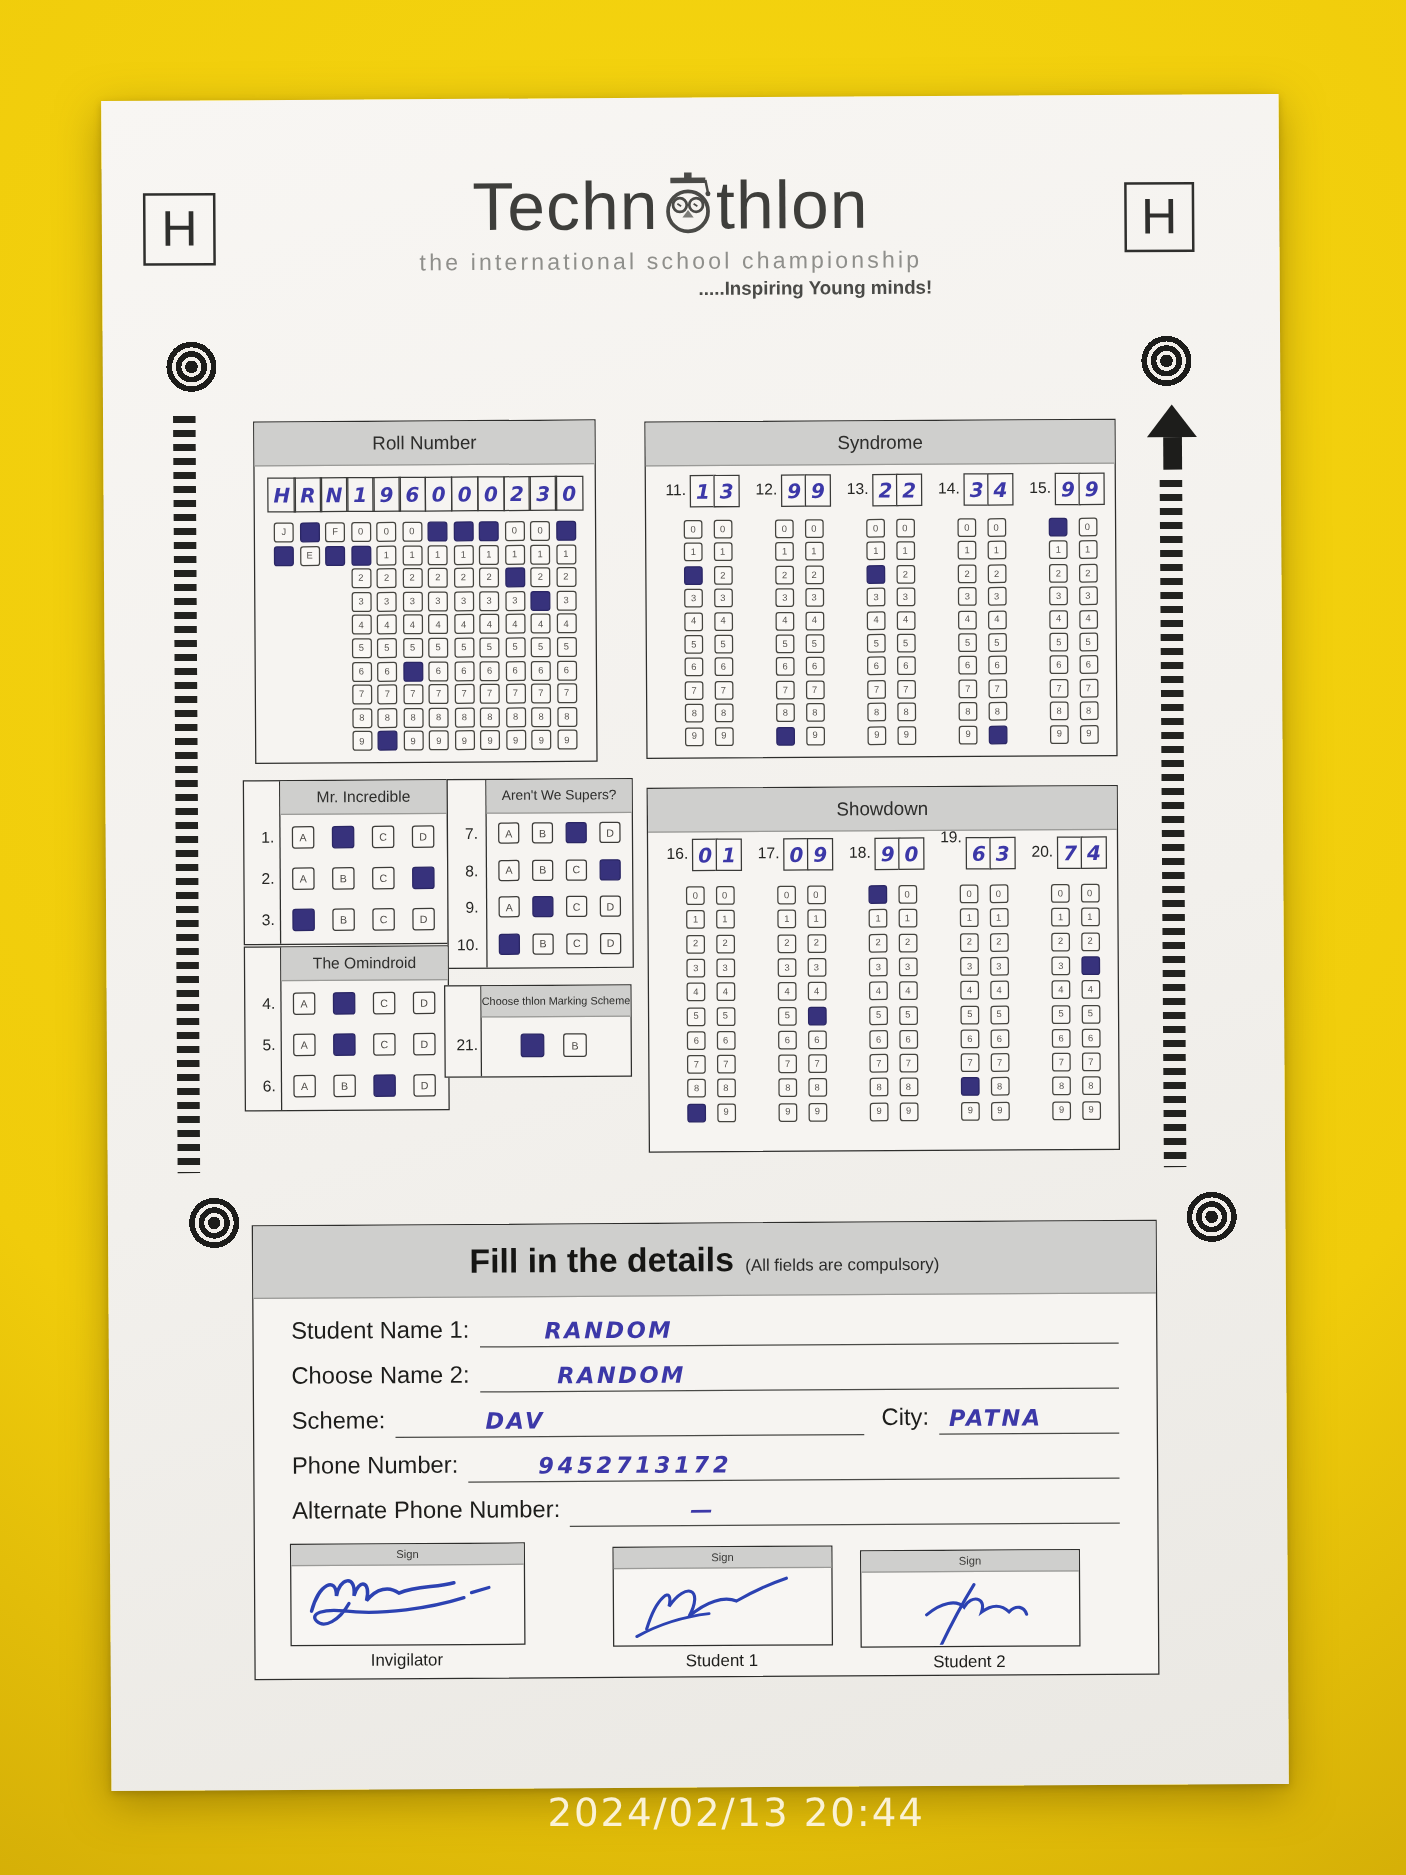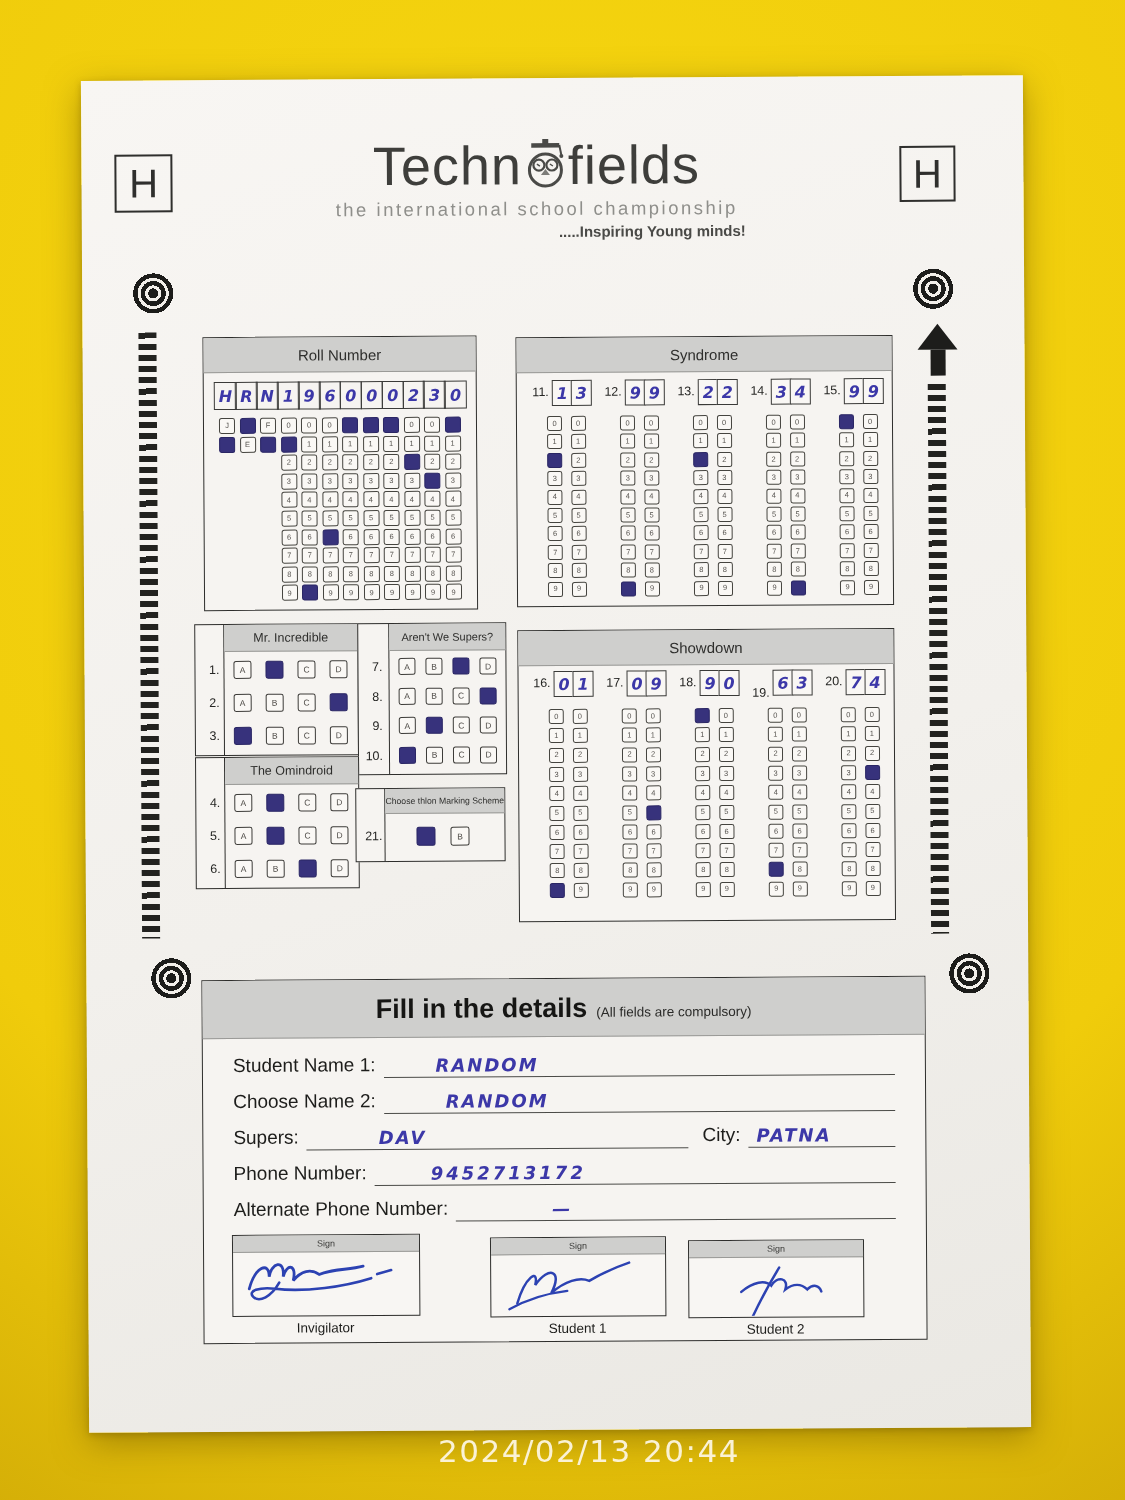--- a/index.html
+++ b/index.html
@@ -81,21 +81,21 @@
       <div class="logo-line"><span>Techn</span><svg width="46" height="56" viewBox="0 0 46 56">
           <rect x="9" y="6" width="28" height="4.5" fill="#4a4a47"></rect>
           <rect x="20" y="2" width="6" height="6" fill="#4a4a47"></rect>
           <path d="M37 8 L39 18" stroke="#4a4a47" stroke-width="2" fill="none"></path>
           <circle cx="39" cy="19" r="2" fill="#4a4a47"></circle>
           <circle cx="23" cy="33" r="16" fill="none" stroke="#4a4a47" stroke-width="3"></circle>
           <circle cx="16.5" cy="28" r="5.5" fill="#f4f2ef" stroke="#4a4a47" stroke-width="2.2"></circle>
           <circle cx="29.5" cy="28" r="5.5" fill="#f4f2ef" stroke="#4a4a47" stroke-width="2.2"></circle>
           <path d="M14.5 27 l3 2 M27.5 27 l3 2" stroke="#4a4a47" stroke-width="1.4"></path>
           <path d="M23 32 l-4.5 6 h9 z" fill="#7c7c78"></path>
-        </svg><span>fields</span></div>
+        </svg><span>thlon</span></div>
       <div class="subtitle">the international school championship</div>
       <div class="tagline">.....Inspiring Young minds!</div>
     </div>
 
     <div class="abs bullseye" style="left:48px;top:190px;"></div>
     <div class="abs bullseye" style="left:828px;top:190px;"></div>
     <div class="abs bullseye" style="left:62px;top:875px;"></div>
     <div class="abs bullseye" style="left:860px;top:875px;"></div>
 
     <div class="abs uparrow" style="left:835px;top:248px;width:40px;">
@@ -547,21 +547,21 @@
         <div class="sq" style="left: 199.5px; top: 78px;">0</div>
         <div class="sq" style="left: 199.5px; top: 97.3px;">1</div>
         <div class="sq" style="left: 199.5px; top: 116.6px;">2</div>
         <div class="sq" style="left: 199.5px; top: 135.9px;">3</div>
         <div class="sq" style="left: 199.5px; top: 155.2px;">4</div>
         <div class="sq" style="left: 199.5px; top: 174.5px;">5</div>
         <div class="sq" style="left: 199.5px; top: 193.8px;">6</div>
         <div class="sq" style="left: 199.5px; top: 213.1px;">7</div>
         <div class="sq" style="left: 199.5px; top: 232.4px;">8</div>
         <div class="sq" style="left: 199.5px; top: 251.7px;">9</div>
-        <div class="qnum" style="left: 227px; top: 56px; width: 24px; text-align: right;">19.</div>
+        <div class="qnum" style="left: 227px; top: 33px; width: 24px; text-align: right;">19.</div>
         <div class="wbox" style="position: absolute; left: 254px; top: 40px;">
           <span class="hand">6</span>
         </div>
         <div class="wbox" style="position: absolute; left: 273px; top: 40px;">
           <span class="hand">3</span>
         </div>
         <div class="sq" style="left: 249px; top: 78px;">0</div>
         <div class="sq" style="left: 249px; top: 97.3px;">1</div>
         <div class="sq" style="left: 249px; top: 116.6px;">2</div>
         <div class="sq" style="left: 249px; top: 135.9px;">3</div>
@@ -622,21 +622,21 @@
           <span class="fval hand" style="padding-left:52px;">RANDOM</span>
         </span>
       </div>
       <div class="frow" style="top:110px;">
         <span class="flabel">Choose Name 2:</span>
         <span class="fline">
           <span class="fval hand" style="padding-left:62px;">RANDOM</span>
         </span>
       </div>
       <div class="frow" style="top:146px;">
-        <span class="flabel">Supers:</span>
+        <span class="flabel">Scheme:</span>
         <span class="fline" style="flex:2.6;">
           <span class="fval hand" style="padding-left:72px;">DAV</span>
         </span>
         <span class="flabel" style="margin-left:14px;">City:</span>
         <span class="fline" style="flex:1;">
           <span class="fval hand" style="padding-left:8px;">PATNA</span>
         </span>
       </div>
       <div class="frow" style="top:182px;">
         <span class="flabel">Phone Number:</span>

